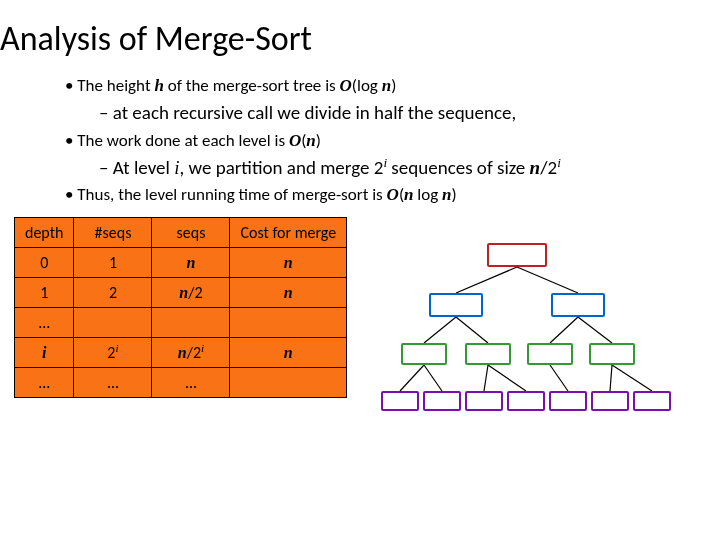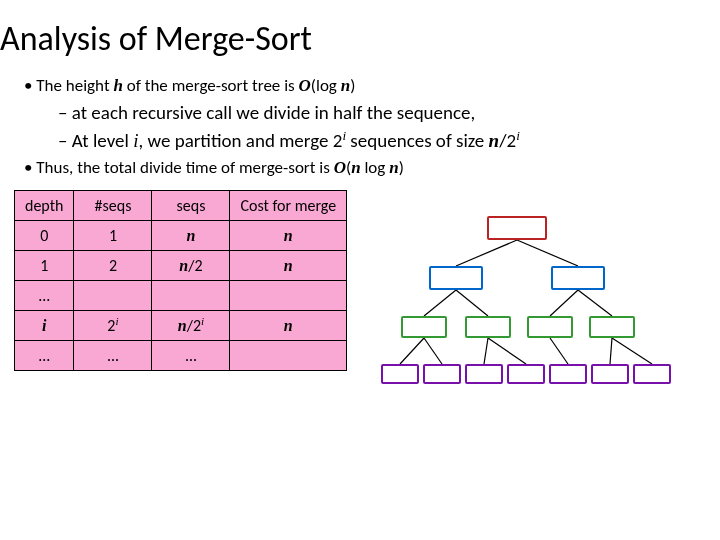--- a/index.html
+++ b/index.html
@@ -12,21 +12,21 @@
     overflow: hidden;
     position: relative;
   }
   .title {
     text-align: left;
     font-size: 34px;
     font-weight: 400;
     padding: 18px 0 12px 0;
   }
   .bullets {
-    padding: 0 40px 0 24px;
+    padding: 0 40px 0 65px;
     font-size: 17px;
     line-height: 1.35;
   }
   .l1 { margin: 4px 0 2px 0; }
   .l1::before { content: "• "; }
   .l2 { margin: 2px 0 2px 34px; font-size: 19px; }
   .l2::before { content: "–  "; }
   .ital { font-style: italic; font-family: "Times New Roman", serif; }
   .bital { font-style: italic; font-weight: bold; font-family: "Times New Roman", serif; }
   sup { font-size: 0.7em; vertical-align: super; line-height: 0; }
@@ -34,21 +34,21 @@
   .table-wrap { flex: 0 0 auto; }
   table {
     border-collapse: collapse;
     font-size: 16px;
   }
   th, td {
     border: 1px solid #000;
     padding: 5px 10px;
     text-align: center;
     vertical-align: middle;
-    background: #f9a8d4;
+    background: #f97316;
   }
   th { font-weight: 400; }
   td:first-child, th:first-child { min-width: 56px; }
   td:nth-child(2), th:nth-child(2) { min-width: 78px; text-align: center; }
   td:nth-child(3), th:nth-child(3) { min-width: 78px; }
   td:nth-child(4), th:nth-child(4) { min-width: 72px; }
   .tree-wrap {
     flex: 1;
     position: relative;
     padding-top: 26px;
@@ -89,26 +89,29 @@
 <body>
 
 <div class="title">Analysis of Merge-Sort</div>
 
 <div class="bullets">
   <div class="l1">
     <span>The height </span><span class="bital">h</span><span> of the merge-sort tree is </span><span class="bital">O</span><span>(log </span><span class="bital">n</span><span>)</span>
   </div>
   <div class="l2">at each recursive call we divide in half the sequence,</div>
 
+  <div class="l1">
+    <span>The work done at each level is </span><span class="bital">O</span><span>(</span><span class="bital">n</span><span>)</span>
+  </div>
   <div class="l2">
     <span>At level </span><span class="ital">i</span><span>, we partition and merge </span><span>2</span><sup class="ital">i</sup><span> sequences of size </span><span class="bital">n</span><span>/2</span><sup class="ital">i</sup>
   </div>
 
   <div class="l1">
-    <span>Thus, the total divide time of merge-sort is </span><span class="bital">O</span><span>(</span><span class="bital">n</span><span> log </span><span class="bital">n</span><span>)</span>
+    <span>Thus, the level running time of merge-sort is </span><span class="bital">O</span><span>(</span><span class="bital">n</span><span> log </span><span class="bital">n</span><span>)</span>
   </div>
 </div>
 
 <div class="lower">
   <div class="table-wrap">
     <table>
       <tbody>
           <tr>
         <th>depth</th>
         <th>#seqs</th>

